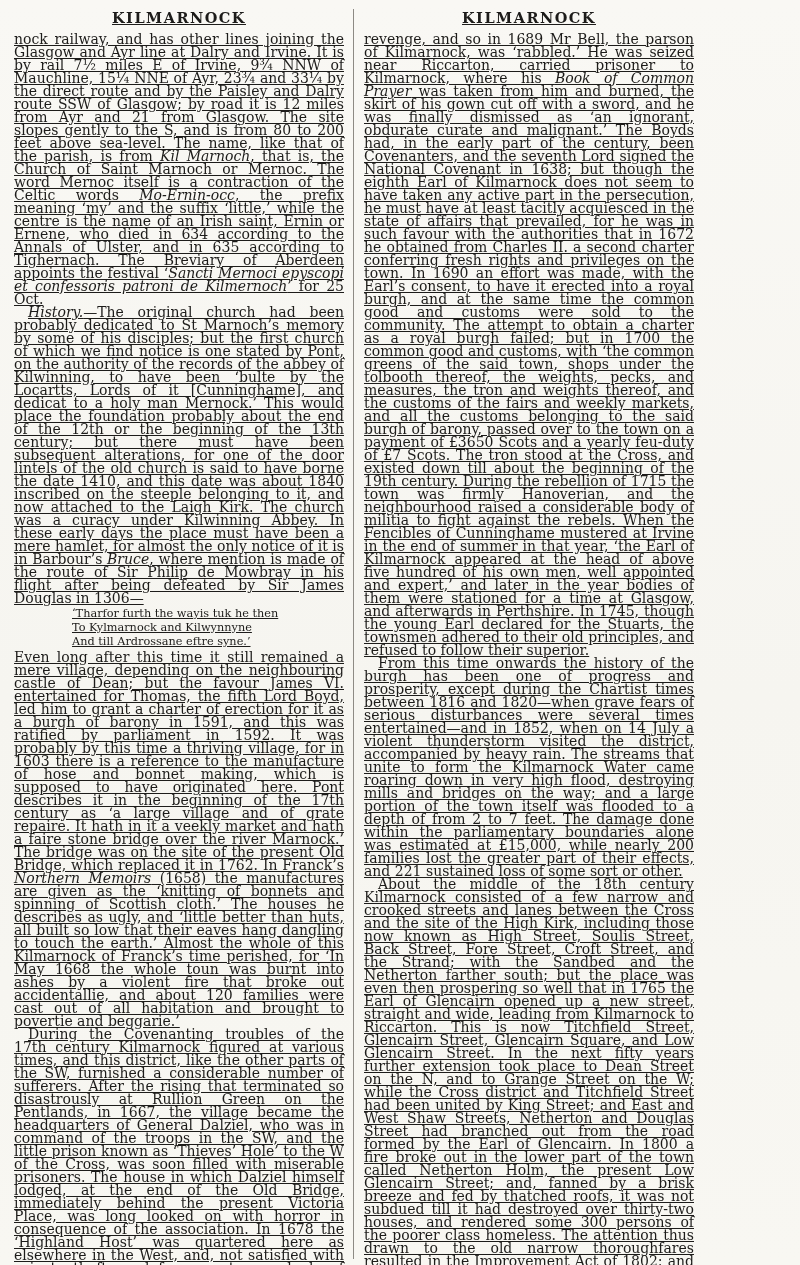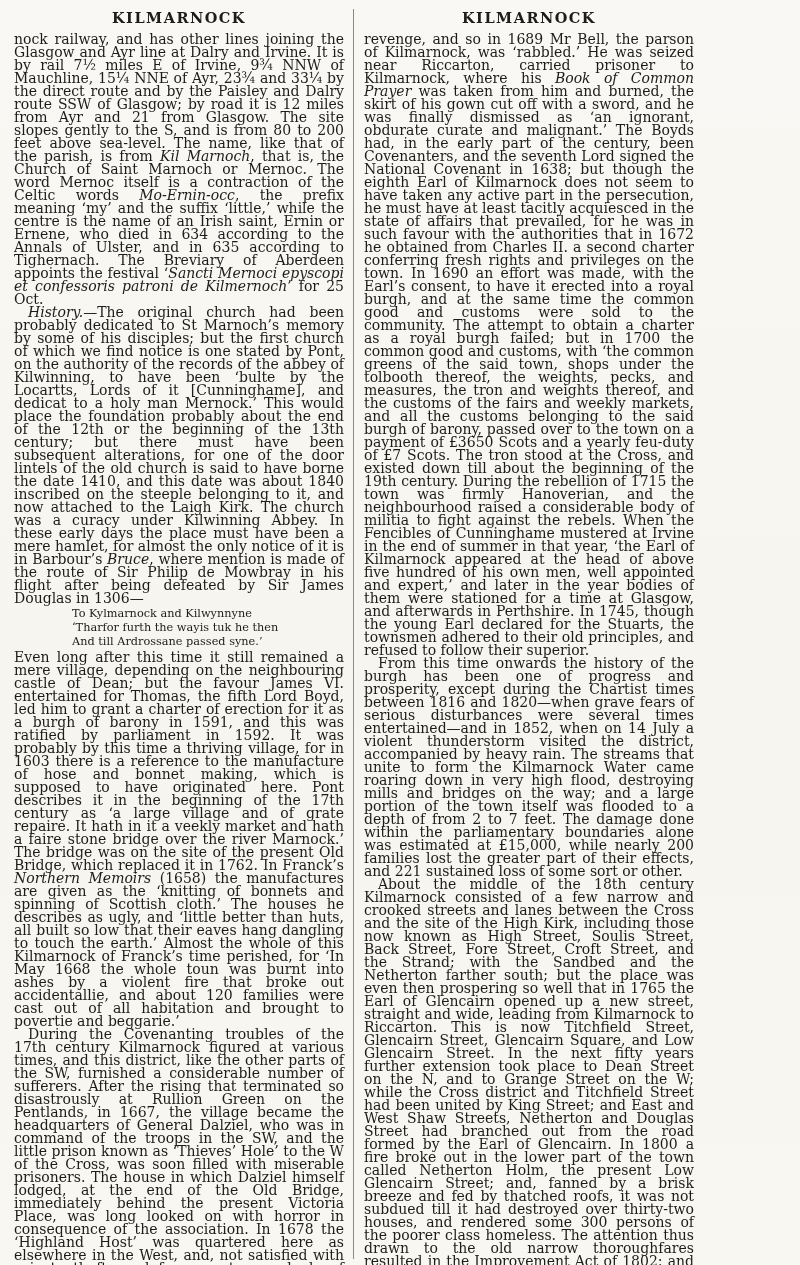--- a/index.html
+++ b/index.html
@@ -9,20 +9,21 @@
   body {
     background: linear-gradient(180deg, #f9f8f4 0%, #f6f5f0 55%, #f8f7f2 100%);
     font-family: "DejaVu Serif", "Liberation Serif", serif;
     color: #1d1c1a;
   }
   .page {
     display: flex;
     width: 704px;
     height: 1265px;
     padding: 9px 10px 6px 14px;
+    text-decoration: underline;
   }
   .col { flex: 1 1 0; min-width: 0; }
   .col-left { padding-right: 9px; }
   .col-right { padding-left: 10px; border-left: 1px solid #8d8a84; }
   .col-header {
     text-align: center;
     font-weight: bold;
     font-size: 14.5px;
     letter-spacing: 1.5px;
     margin-bottom: 7px;
@@ -50,23 +51,23 @@
 </head>
 <body>
 
 <div class="page">
   <div class="col col-left">
     <div class="col-header">KILMARNOCK</div>
     <div class="col-body" id="left-col-body">
         <p class="para"><span>nock railway, and has other lines joining the Glasgow and Ayr line at Dalry and Irvine.  It is by rail 7½ miles E of Irvine, 9¾ NNW of Mauchline, 15¼ NNE of Ayr, 23¾ and 33¼ by the direct route and by the Paisley and Dalry route SSW of Glasgow; by road it is 12 miles from Ayr and 21 from Glasgow.  The site slopes gently to the S, and is from 80 to 200 feet above sea-level. The name, like that of the parish, is from </span><span class="it">Kil Marnoch</span><span>, that is, the Church of Saint Marnoch or Mernoc.  The word Mernoc itself is a contraction of the Celtic words </span><span class="it">Mo-Ernin-occ</span><span>, the prefix meaning ‘my’ and the suffix ‘little,’ while the centre is the name of an Irish saint, Ernin or Ernene, who died in 634 according to the Annals of Ulster, and in 635 according to Tighernach. The Breviary of Aberdeen appoints the festival ‘</span><span class="it">Sancti Mernoci epyscopi et confessoris patroni de Kilmernoch</span><span>’ for 25 Oct.</span></p>
         <p class="para indent"><span class="it">History.</span><span>—The original church had been probably dedicated to St Marnoch’s memory by some of his disciples; but the first church of which we find notice is one stated by Pont, on the authority of the records of the abbey of Kilwinning, to have been ‘bulte by the Locartts, Lords of it [Cunninghame], and dedicat to a holy man Mernock.’  This would place the foundation probably about the end of the 12th or the beginning of the 13th century; but there must have been subsequent alterations, for one of the door lintels of the old church is said to have borne the date 1410, and this date was about 1840 inscribed on the steeple belonging to it, and now attached to the Laigh Kirk.  The church was a curacy under Kilwinning Abbey.  In these early days the place must have been a mere hamlet, for almost the only notice of it is in Barbour’s </span><span class="it">Bruce</span><span>, where mention is made of the route of Sir Philip de Mowbray in his flight after being defeated by Sir James Douglas in 1306—</span></p>
         <div class="verse">
+          <div class="verse-line">‘Tharfor furth the wayis tuk he then</div>
           <div class="verse-line">To Kylmarnock and Kilwynnyne</div>
-          <div class="verse-line">‘Tharfor furth the wayis tuk he then</div>
-          <div class="verse-line">And till Ardrossane passed syne.’</div>
+          <div class="verse-line">And till Ardrossane eftre syne.’</div>
         </div>
         <p class="para"><span>Even long after this time it still remained a mere village, depending on the neighbouring castle of Dean; but the favour James VI. entertained for Thomas, the fifth Lord Boyd, led him to grant a charter of erection for it as a burgh of barony in 1591, and this was ratified by parliament in 1592.  It was probably by this time a thriving village, for in 1603 there is a reference to the manufacture of hose and bonnet making, which is supposed to have originated here.  Pont describes it in the beginning of the 17th century as ‘a large village and of grate repaire.  It hath in it a veekly market and hath a faire stone bridge over the river Marnock.’  The bridge was on the site of the present Old Bridge, which replaced it in 1762.  In Franck’s </span><span class="it">Northern Memoirs</span><span> (1658) the manufactures are given as the ‘knitting of bonnets and spinning of Scottish cloth.’  The houses he describes as ugly, and ‘little better than huts, all built so low that their eaves hang dangling to touch the earth.’  Almost the whole of this Kilmarnock of Franck’s time perished, for ‘In May 1668 the whole toun was burnt into ashes by a violent fire that broke out accidentallie, and about 120 families were cast out of all habitation and brought to povertie and beggarie.’</span></p>
         <p class="para indent"><span>During the Covenanting troubles of the 17th century Kilmarnock figured at various times, and this district, like the other parts of the SW, furnished a considerable number of sufferers.  After the rising that terminated so disastrously at Rullion Green on the Pentlands, in 1667, the village became the headquarters of General Dalziel, who was in command of the troops in the SW, and the little prison known as ‘Thieves’ Hole’ to the W of the Cross, was soon filled with miserable prisoners. The house in which Dalziel himself lodged, at the end of the Old Bridge, immediately behind the present Victoria Place, was long looked on with horror in consequence of the association.  In 1678 the ‘Highland Host’ was quartered here as elsewhere in the West, and, not satisfied with private thefts and free quarters, a body of them attempted to sack the town.  After the Revolution the people were quite willing to have some slight</span></p>
       </div>
     <div class="page-number">372</div>
   </div>
   <div class="col col-right">
     <div class="col-header">KILMARNOCK</div>
     <div class="col-body" id="right-col-body">
         <p class="para"><span>revenge, and so in 1689 Mr Bell, the parson of Kilmarnock, was ‘rabbled.’  He was seized near Riccarton, carried prisoner to Kilmarnock, where his </span><span class="it">Book of Common Prayer</span><span> was taken from him and burned, the skirt of his gown cut off with a sword, and he was finally dismissed as ‘an ignorant, obdurate curate and malignant.’  The Boyds had, in the early part of the century, been Covenanters, and the seventh Lord signed the National Covenant in 1638; but though the eighth Earl of Kilmarnock does not seem to have taken any active part in the persecution, he must have at least tacitly acquiesced in the state of affairs that prevailed, for he was in such favour with the authorities that in 1672 he obtained from Charles II. a second charter conferring fresh rights and privileges on the town.  In 1690 an effort was made, with the Earl’s consent, to have it erected into a royal burgh, and at the same time the common good and customs were sold to the community. The attempt to obtain a charter as a royal burgh failed; but in 1700 the common good and customs, with ‘the common greens of the said town, shops under the tolbooth thereof, the weights, pecks, and measures, the tron and weights thereof, and the customs of the fairs and weekly markets, and all the customs belonging to the said burgh of barony, passed over to the town on a payment of £3650 Scots and a yearly feu-duty of £7 Scots.  The tron stood at the Cross, and existed down till about the beginning of the 19th century.  During the rebellion of 1715 the town was firmly Hanoverian, and the neighbourhood raised a considerable body of militia to fight against the rebels.  When the Fencibles of Cunninghame mustered at Irvine in the end of summer in that year, ‘the Earl of Kilmarnock appeared at the head of above five hundred of his own men, well appointed and expert,’ and later in the year bodies of them were stationed for a time at Glasgow, and afterwards in Perthshire.  In 1745, though the young Earl declared for the Stuarts, the townsmen adhered to their old principles, and refused to follow their superior.</span></p>

